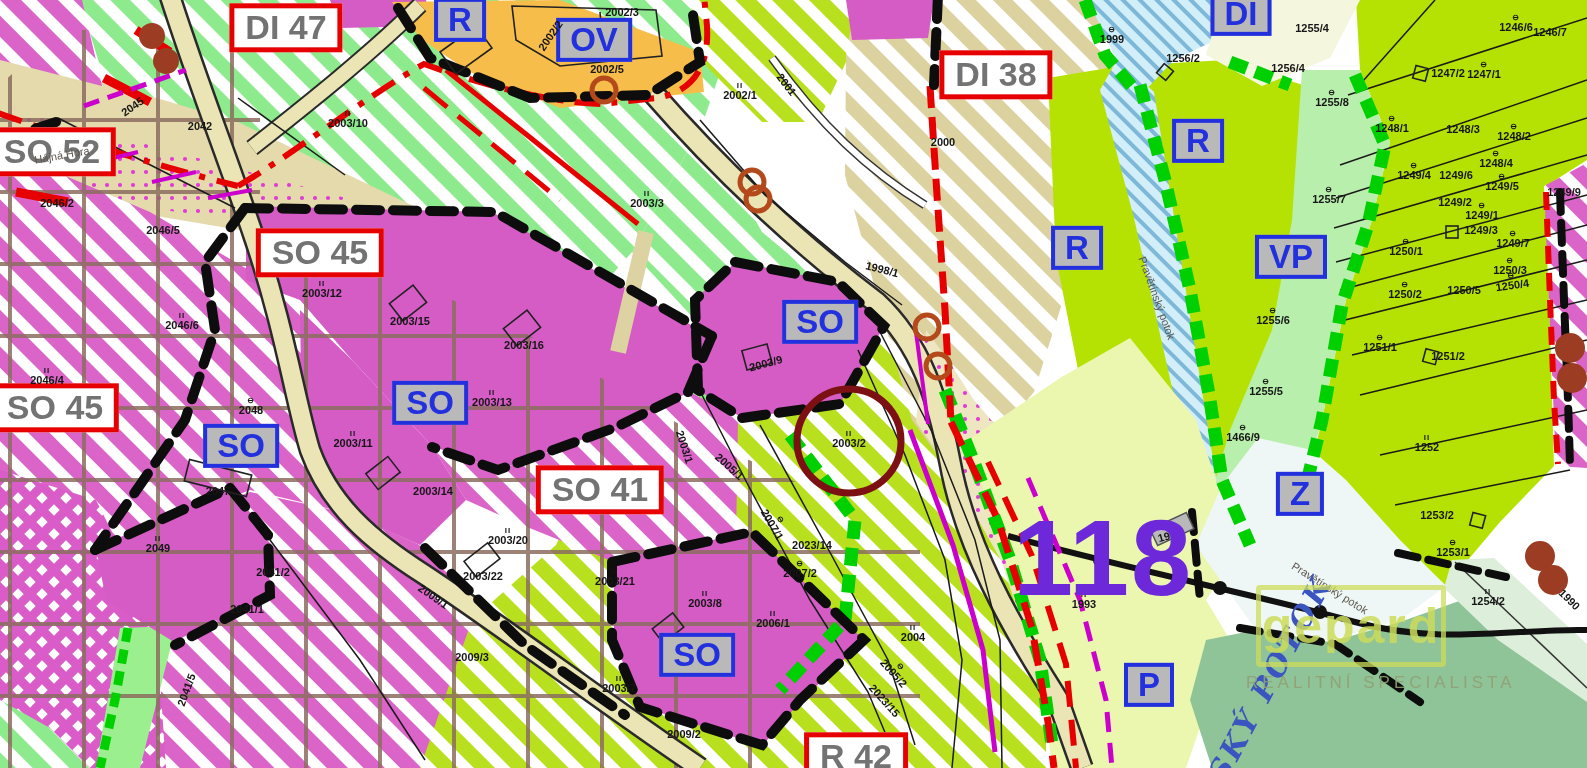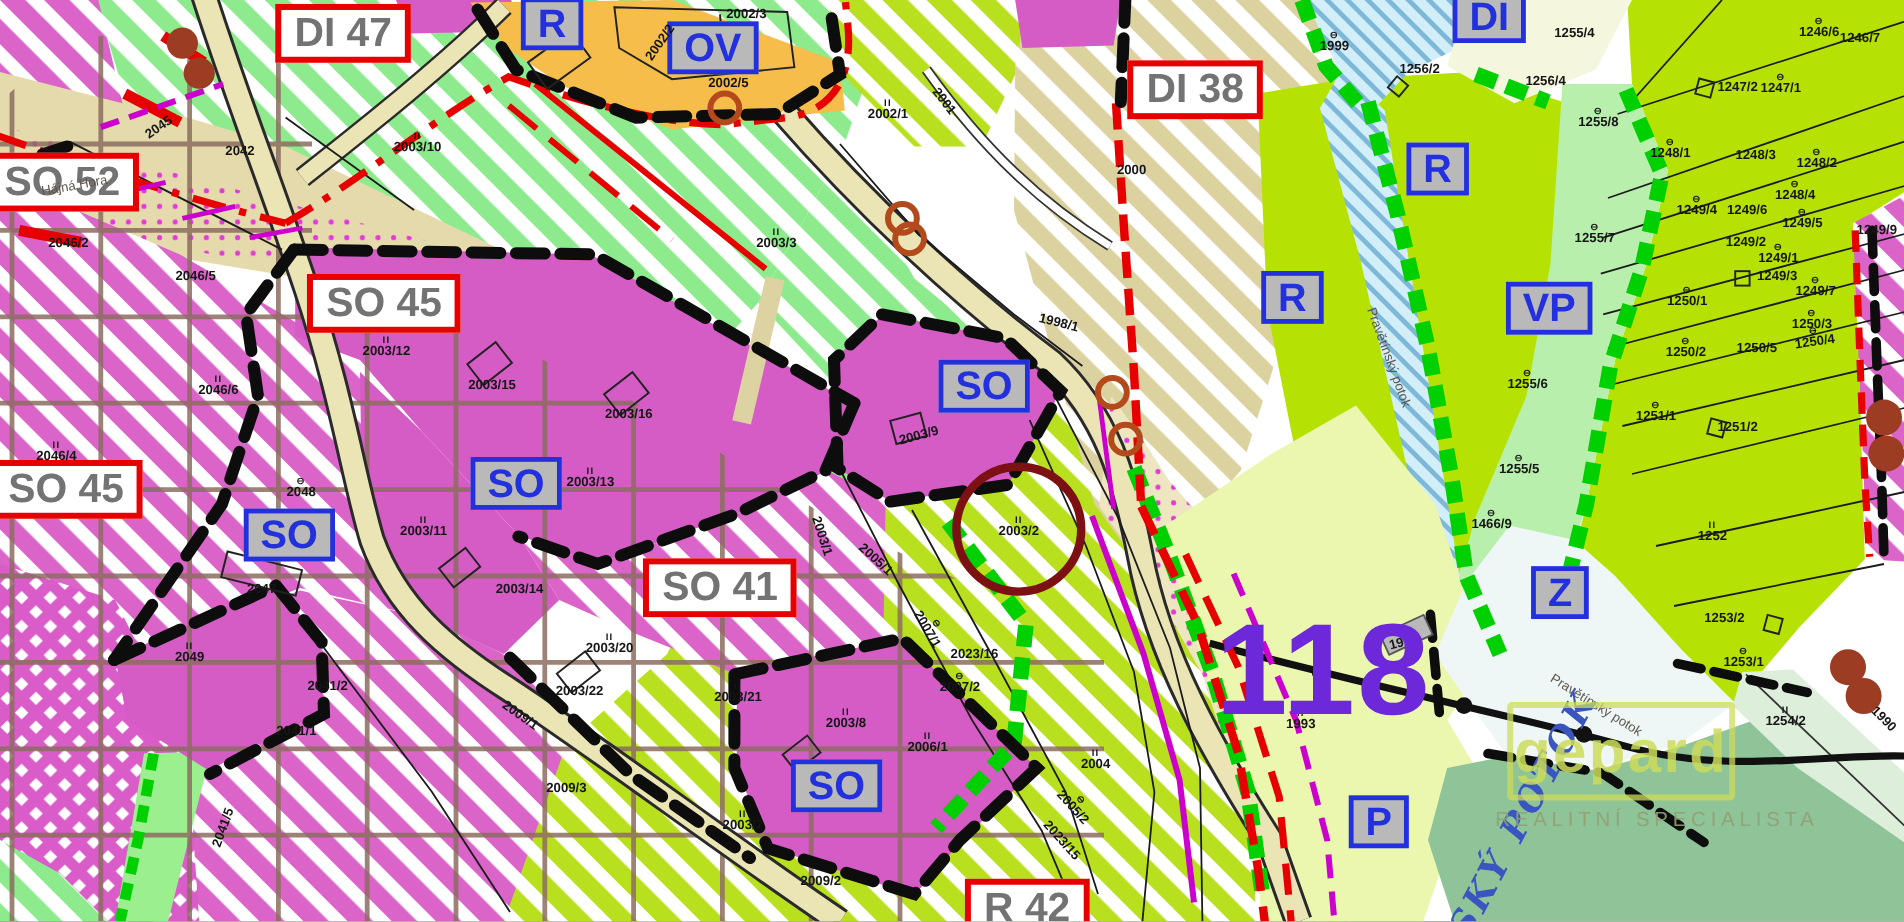--- a/index.html
+++ b/index.html
@@ -304,21 +304,21 @@
       <div class="pl" style="left: 508px; top: 537px;"><span class="g">II</span><span>2003/20</span></div>
       <div class="pl" style="left: 483px; top: 577px;"><span>2003/22</span></div>
       <div class="pl" style="left: 615px; top: 578px;"><span class="g">II</span><span>2003/21</span></div>
       <div class="pl" style="left: 705px; top: 600px;"><span class="g">II</span><span>2003/8</span></div>
       <div class="pl" style="left: 619px; top: 685px;"><span class="g">II</span><span>2003/7</span></div>
       <div class="pl" style="left: 773px; top: 620px;"><span class="g">II</span><span>2006/1</span></div>
       <div class="pl" style="left: 729px; top: 467px; --r: 42deg;"><span>2005/1</span></div>
       <div class="pl" style="left: 684px; top: 447px; --r: 72deg;"><span>2003/1</span></div>
       <div class="pl" style="left: 775px; top: 523px; --r: 60deg;"><span class="g">⊖</span><span>2007/1</span></div>
       <div class="pl" style="left: 800px; top: 570px;"><span class="g">⊖</span><span>2007/2</span></div>
-      <div class="pl" style="left: 812px; top: 546px;"><span>2023/16</span></div>
+      <div class="pl" style="left: 812px; top: 546px;"><span>2023/14</span></div>
       <div class="pl" style="left: 884px; top: 701px; --r: 48deg;"><span>2023/15</span></div>
       <div class="pl" style="left: 913px; top: 634px;"><span class="g">II</span><span>2004</span></div>
       <div class="pl" style="left: 896px; top: 671px; --r: 48deg;"><span class="g">⊖</span><span>2005/2</span></div>
       <div class="pl" style="left: 849px; top: 440px;"><span class="g">II</span><span>2003/2</span></div>
       <div class="pl" style="left: 766px; top: 364px; --r: -15deg;"><span>2003/9</span></div>
       <div class="pl" style="left: 882px; top: 270px; --r: 14deg;"><span>1998/1</span></div>
       <div class="pl" style="left: 607px; top: 70px;"><span>2002/5</span></div>
       <div class="pl" style="left: 551px; top: 36px; --r: -55deg;"><span>2002/2</span></div>
       <div class="pl" style="left: 622px; top: 13px;"><span>2002/3</span></div>
       <div class="pl" style="left: 740px; top: 92px;"><span class="g">II</span><span>2002/1</span></div>

